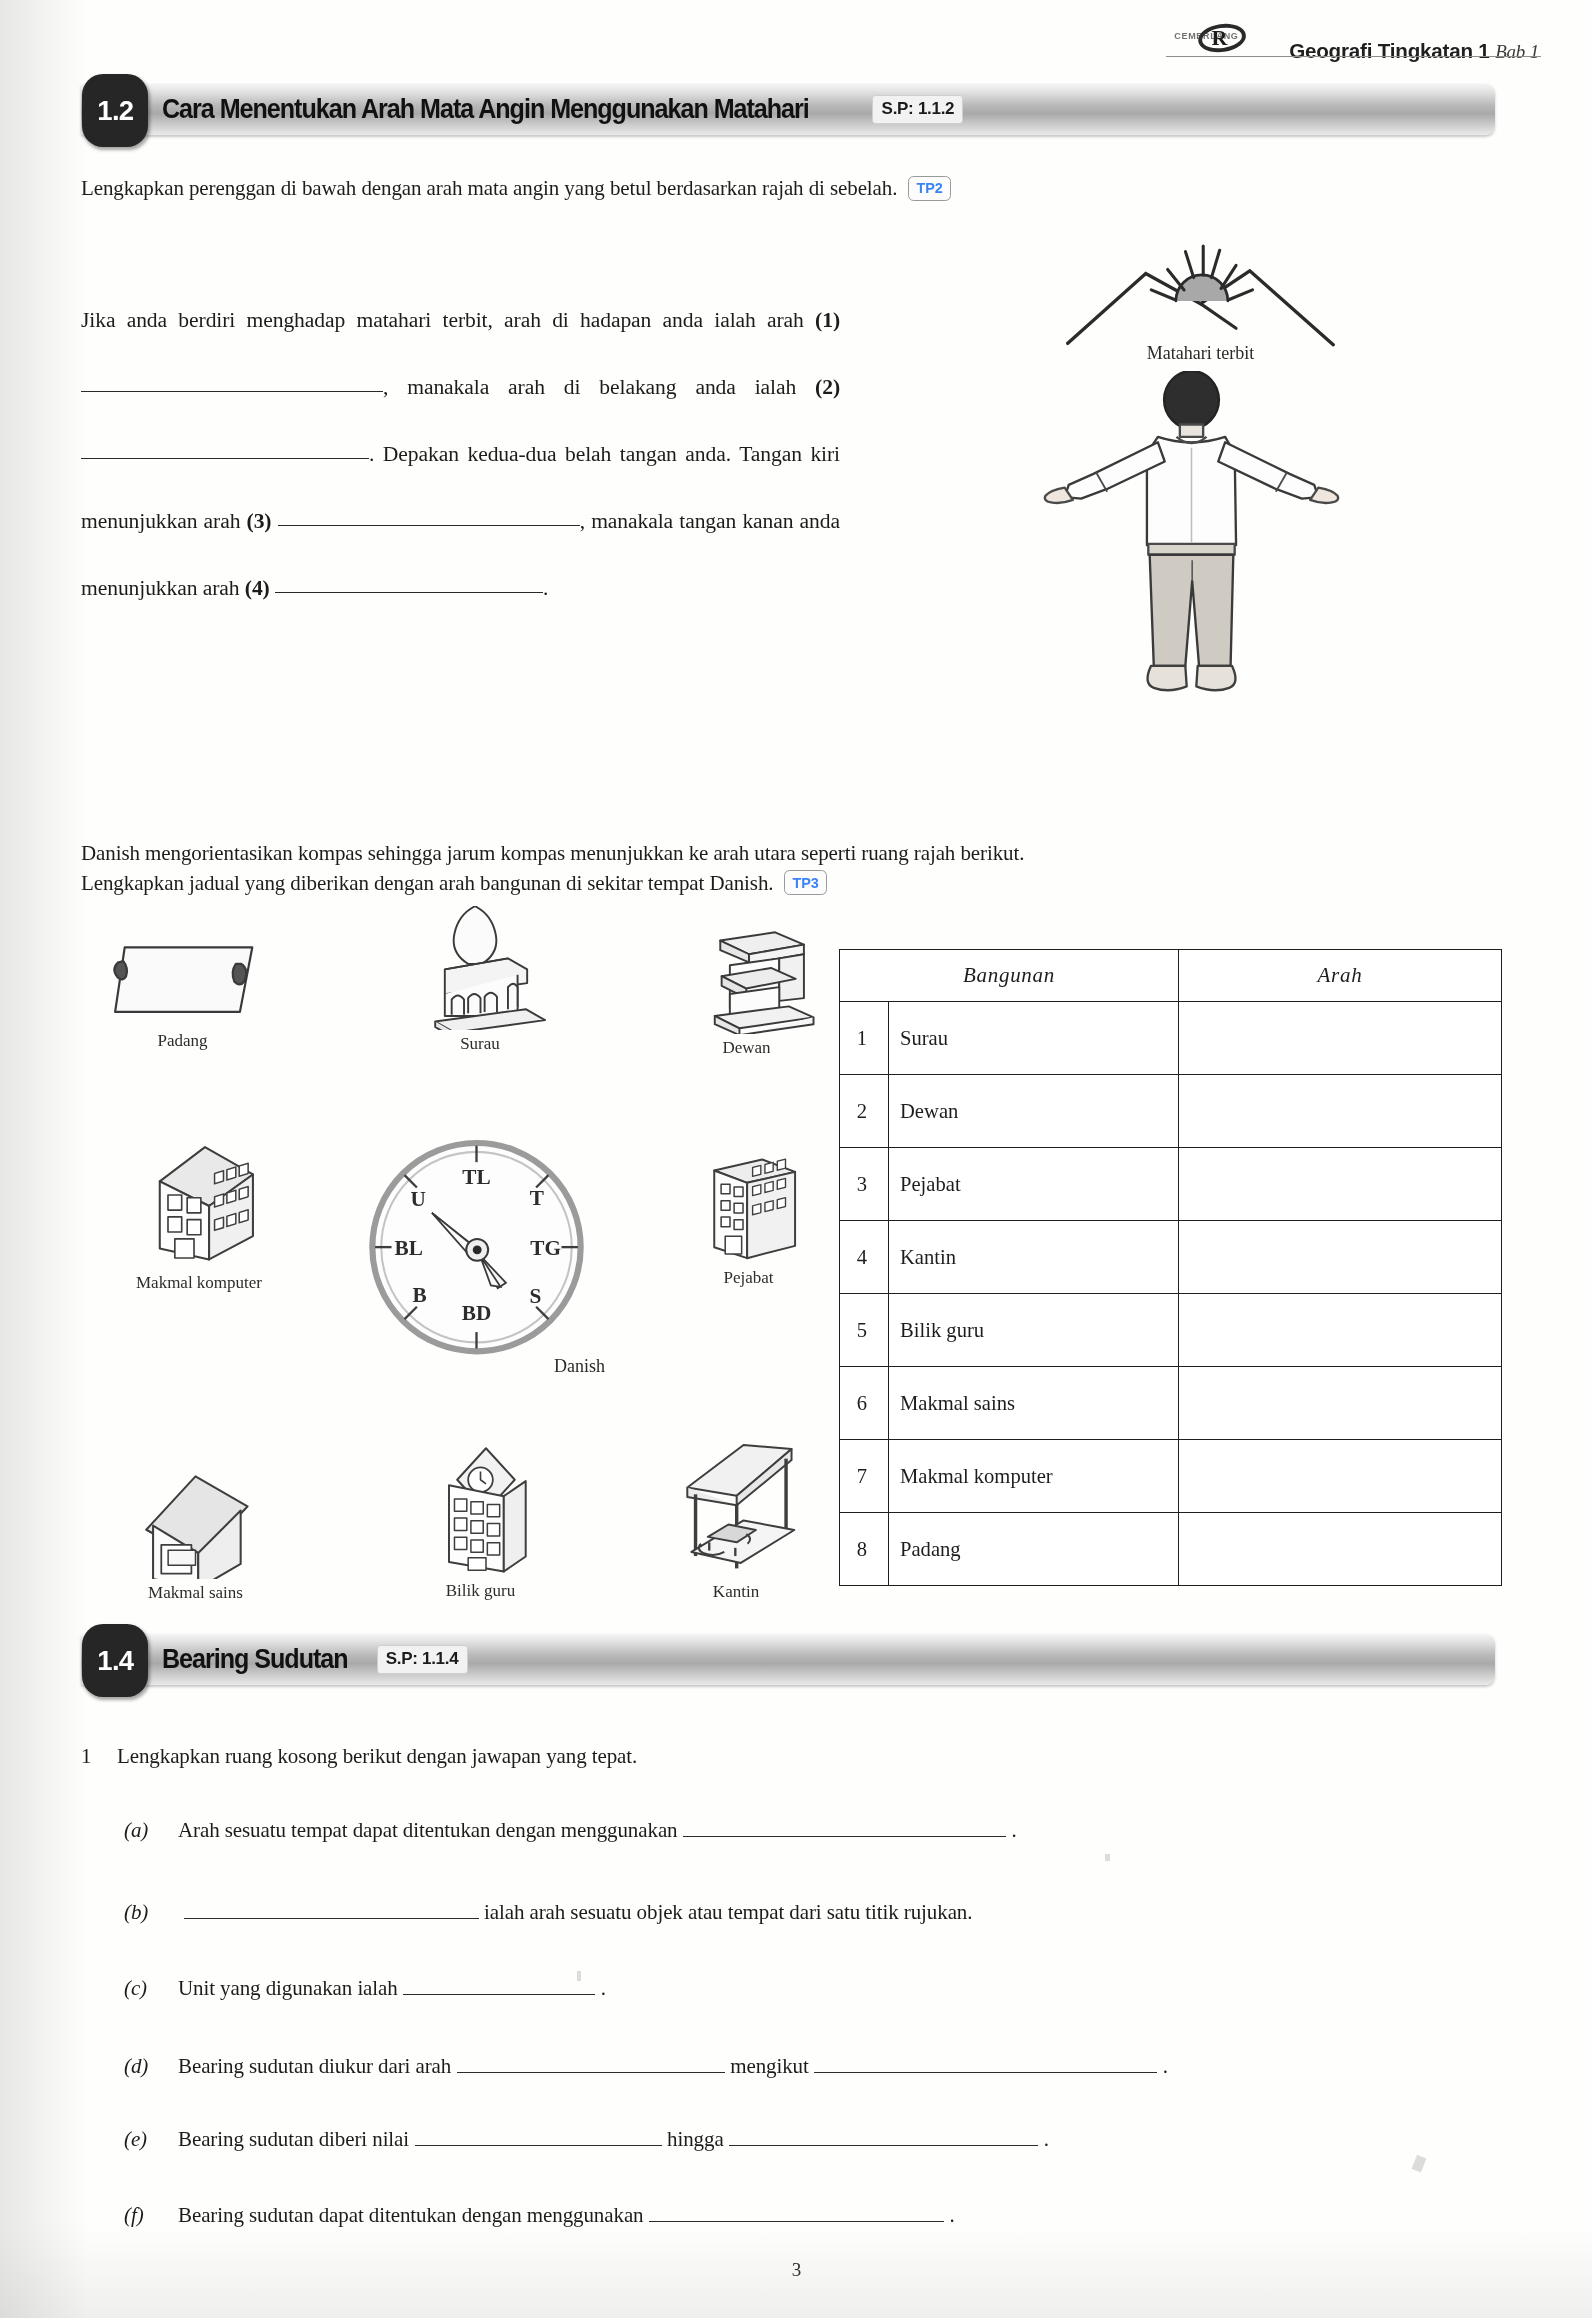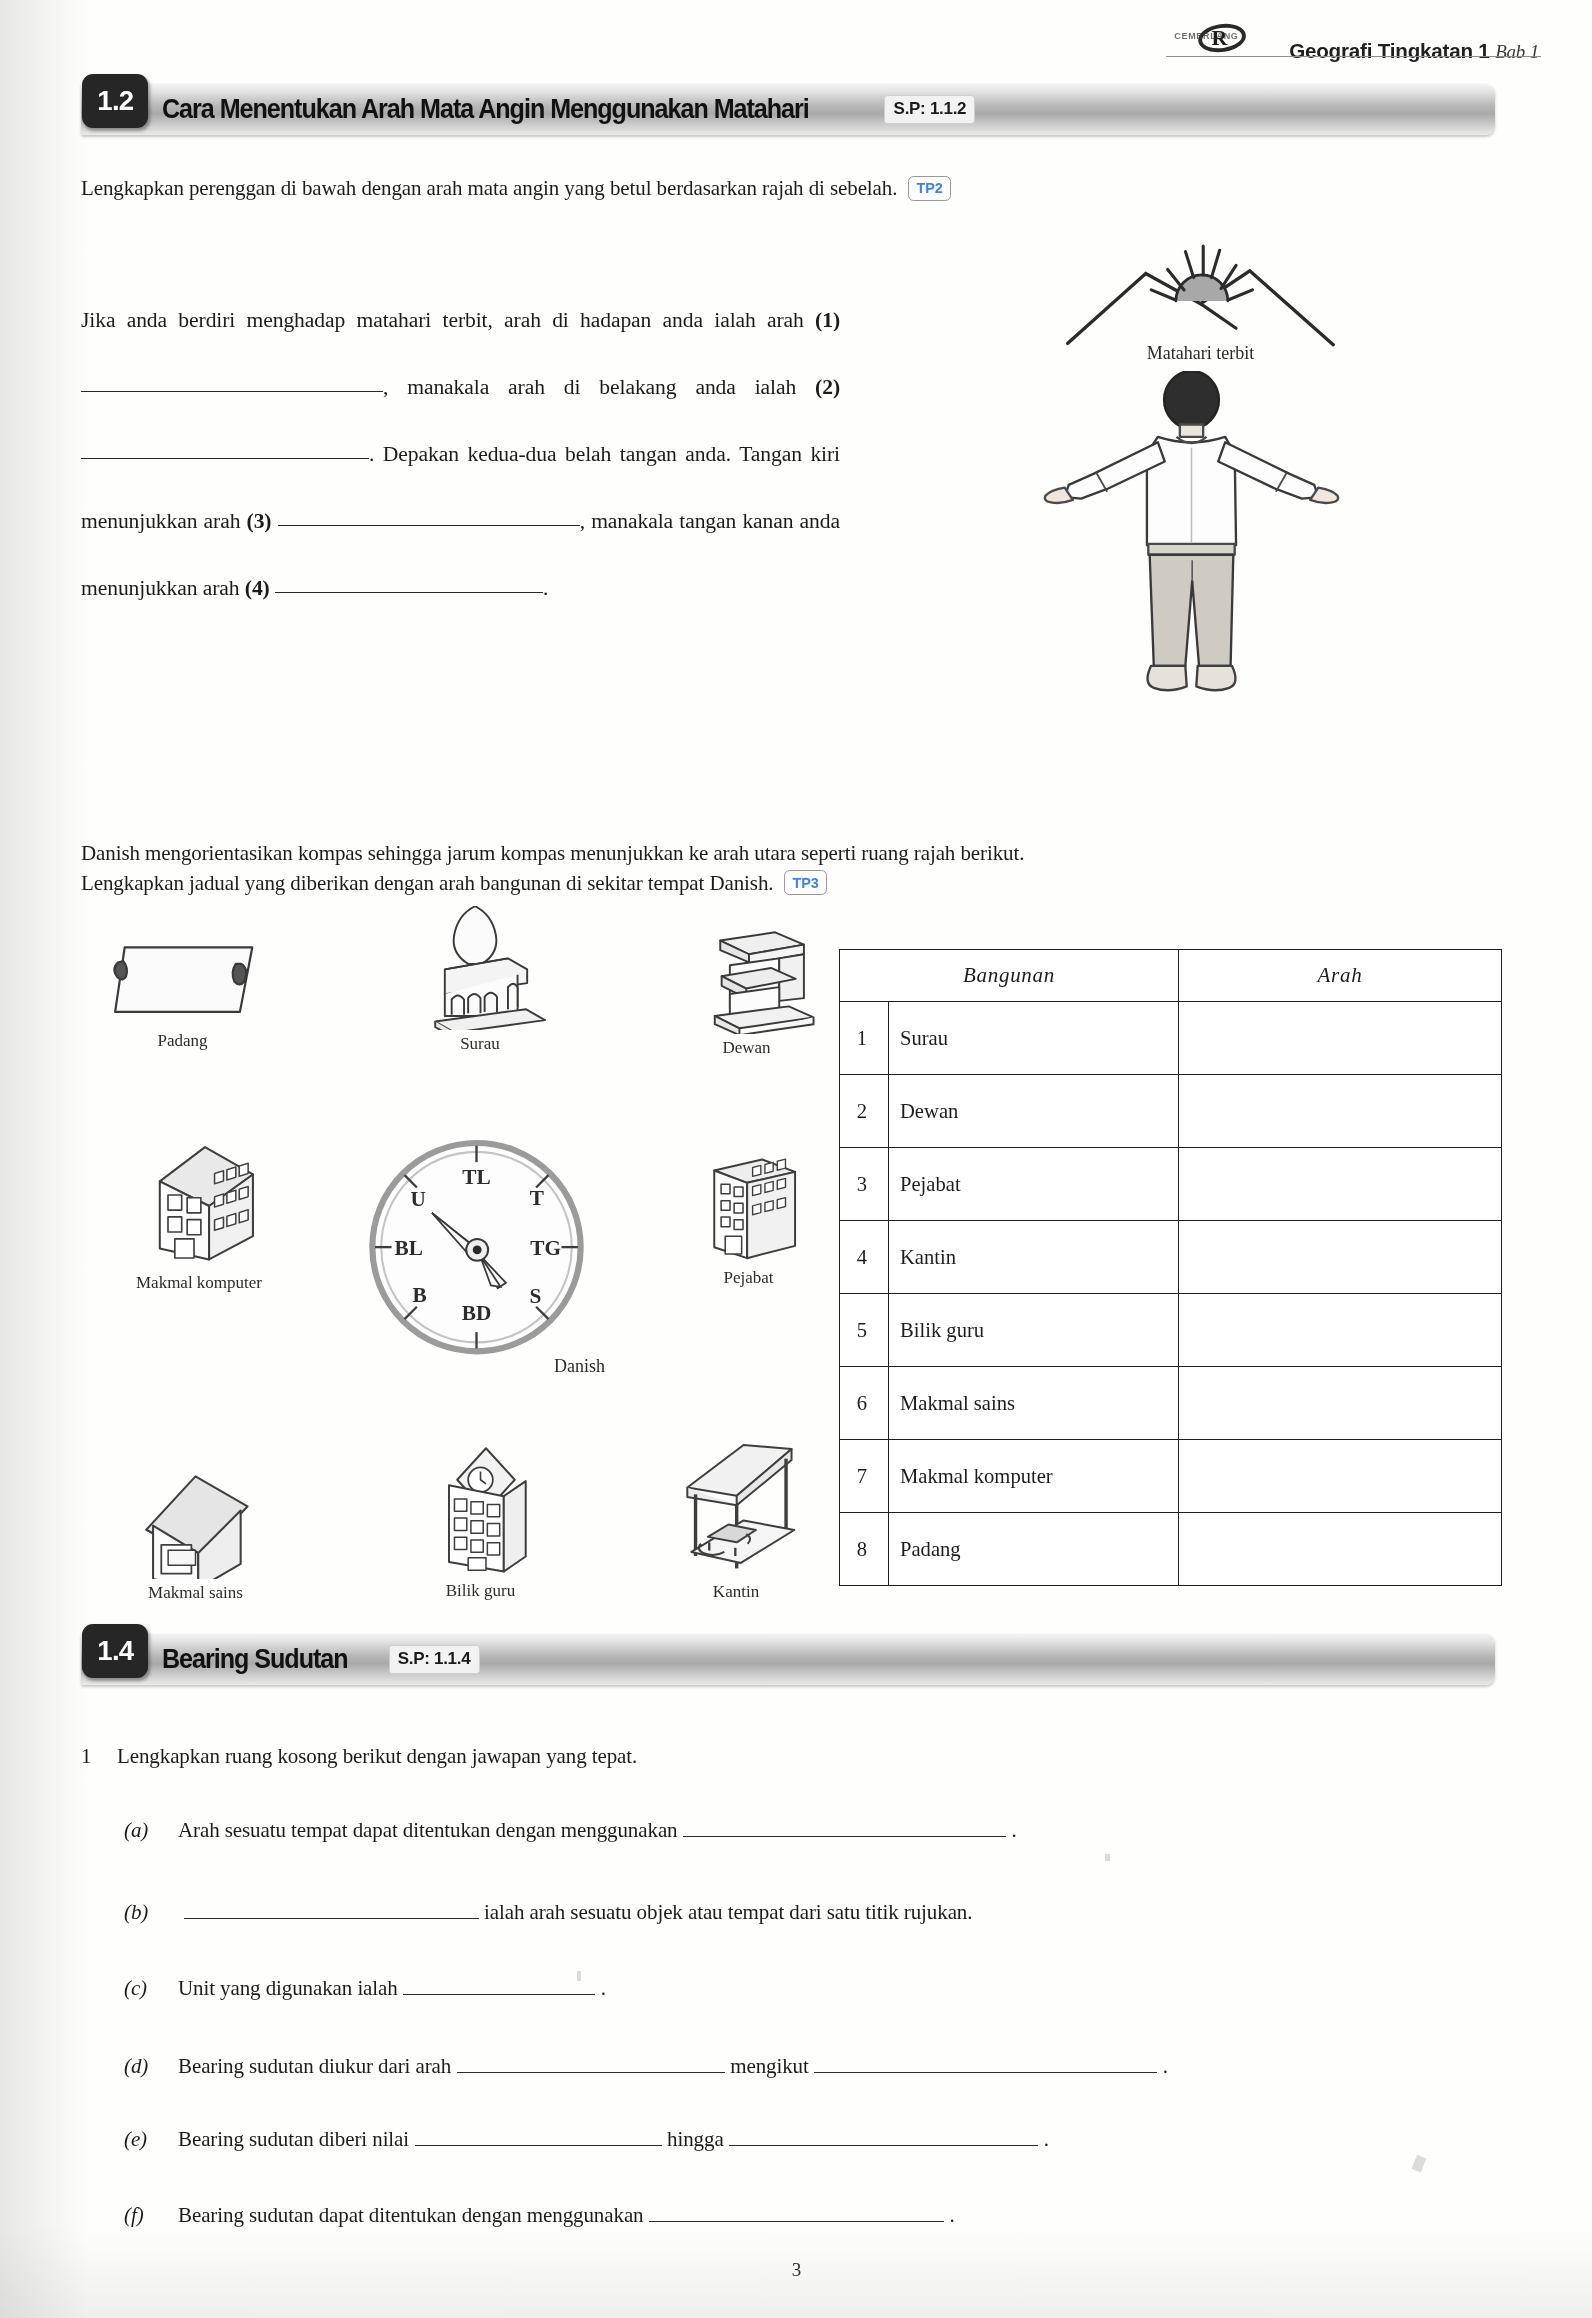--- a/index.html
+++ b/index.html
@@ -74,43 +74,43 @@
     background: linear-gradient(to bottom,
         #f4f4f4 0%, #e4e4e4 14%, #b9b9b9 42%,
         #a9a9a9 58%, #cfcfcf 82%, #eaeaea 100%);
     border-radius: 2.7px 9.6px 9.6px 2.7px;
     box-shadow: 0 1.4px 2.7px rgba(0,0,0,0.22);
     overflow: visible;
   }
   .sec-num {
     position: absolute;
     left: 1.4px; top: -9.6px;
-    width: 66px; height: 54px;
+    width: 66px; height: 73px;
     background: #262626;
-    border-radius: 11px;
+    border-radius: 21px;
     color: #fff;
     font-family: "Liberation Sans", sans-serif;
     font-weight: bold; font-size: 27.5px;
     display: flex; align-items: center; justify-content: center;
     box-shadow: 1.4px 2.1px 3.4px rgba(0,0,0,0.35);
     letter-spacing: -0.7px;
   }
   .sec-title {
     margin-left: 81px;
     font-family: "Liberation Sans", sans-serif;
     font-weight: bold;
     font-size: 27px;
     color: #111;
     letter-spacing: -1.1px;
     transform: scaleX(0.93);
     transform-origin: left center;
     white-space: nowrap;
   }
   .sp-chip {
-    margin-left: 27px;
+    margin-left: 15px;
     padding: 2.7px 8.2px 3.4px;
     background: #f2f2f2;
     border: 1.4px solid #cfcfcf;
     border-radius: 3.4px;
     font-family: "Liberation Sans", sans-serif;
     font-weight: bold;
     font-size: 17px;
     color: #1b1b1b;
     letter-spacing: -0.3px;
     white-space: nowrap;

